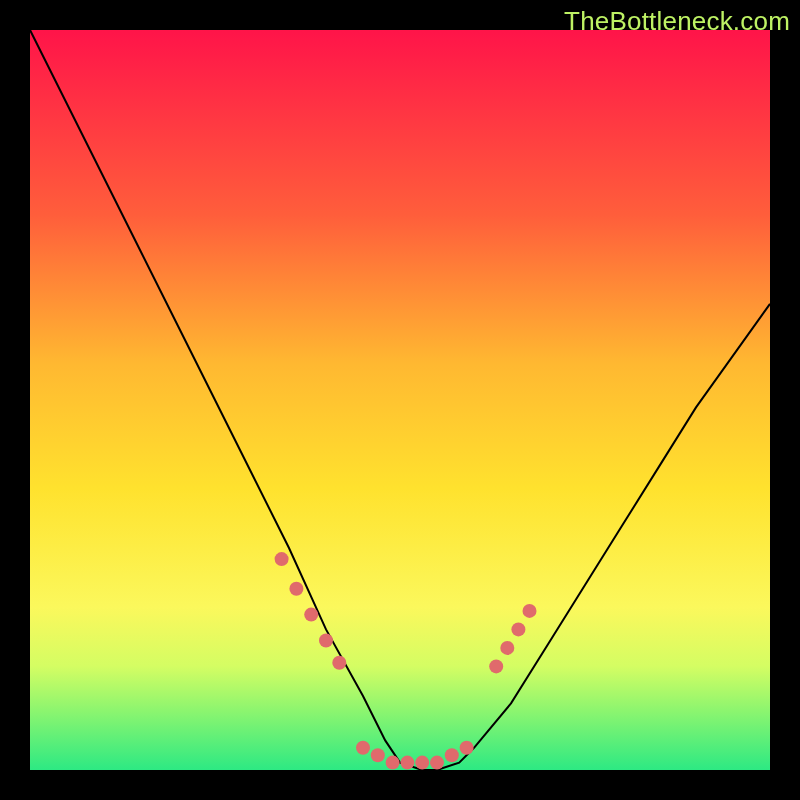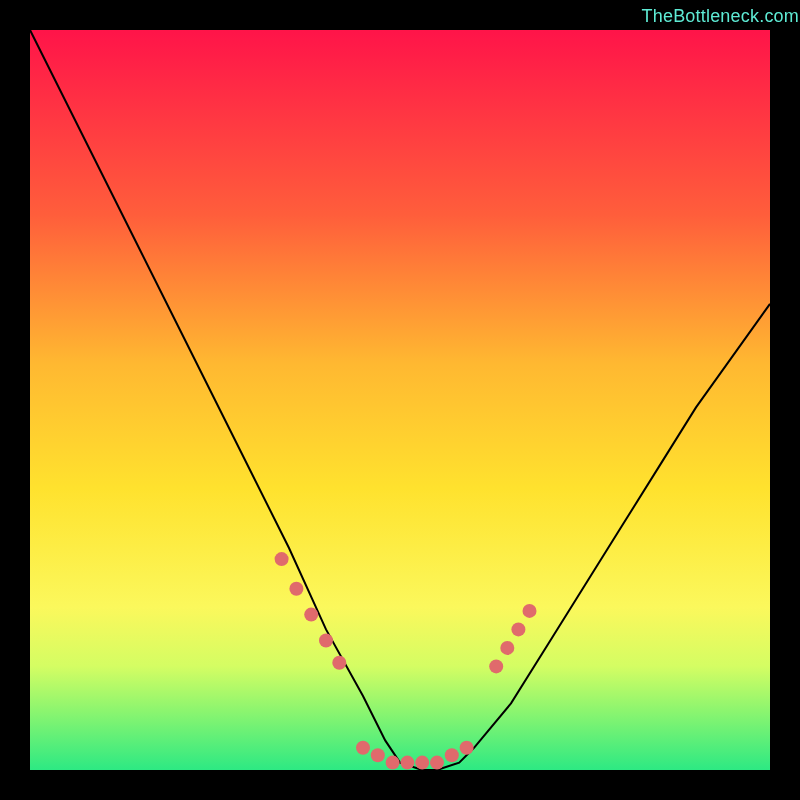--- a/index.html
+++ b/index.html
@@ -32,23 +32,23 @@
       #ffb831 45%,
       #ffe22e 62%,
       #fbf85c 78%,
       #d4fd63 86%,
       #8cf56f 92%,
       #2de983 100%);
   }
   .watermark {
     position: absolute;
     top: 6px;
-    right: 1px;
-    color: #5eead4;
-    font-size: 18px;
+    right: 10px;
+    color: #bef264;
+    font-size: 26px;
     font-weight: 500;
     letter-spacing: 0.2px;
   }
   svg.overlay {
     position: absolute;
     left: 30px;
     top: 30px;
     width: 740px;
     height: 740px;
     overflow: visible;

